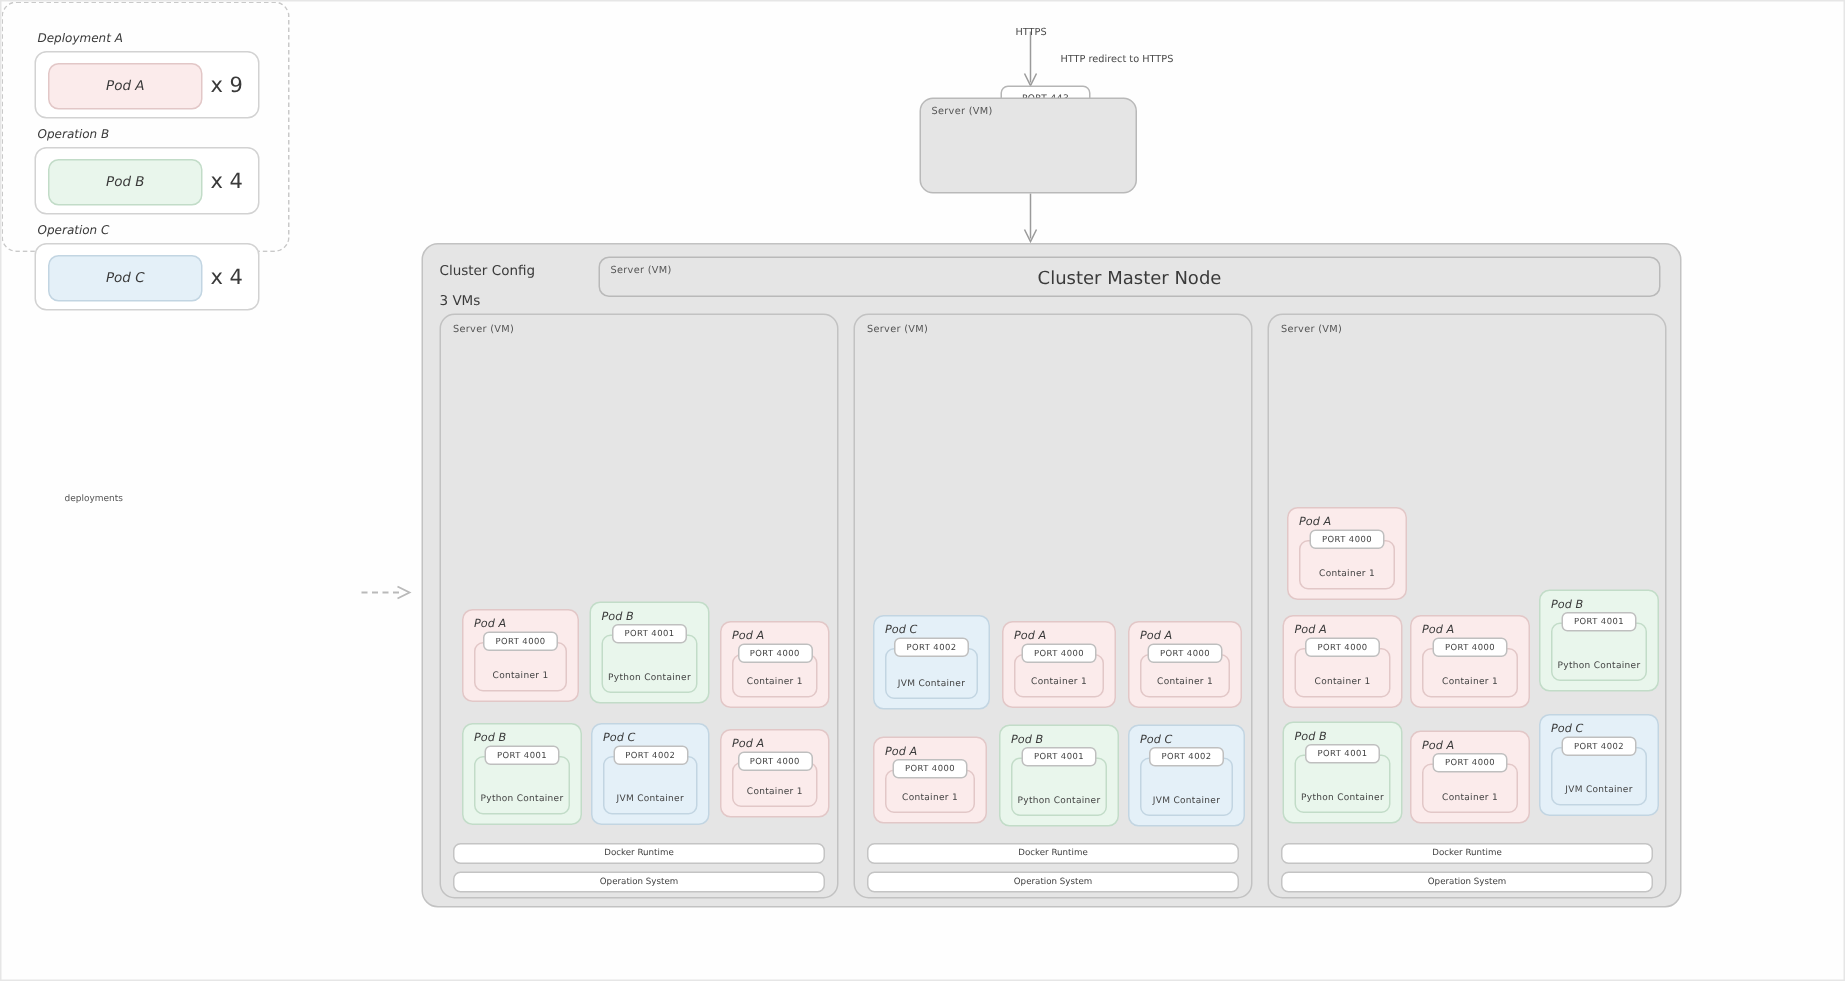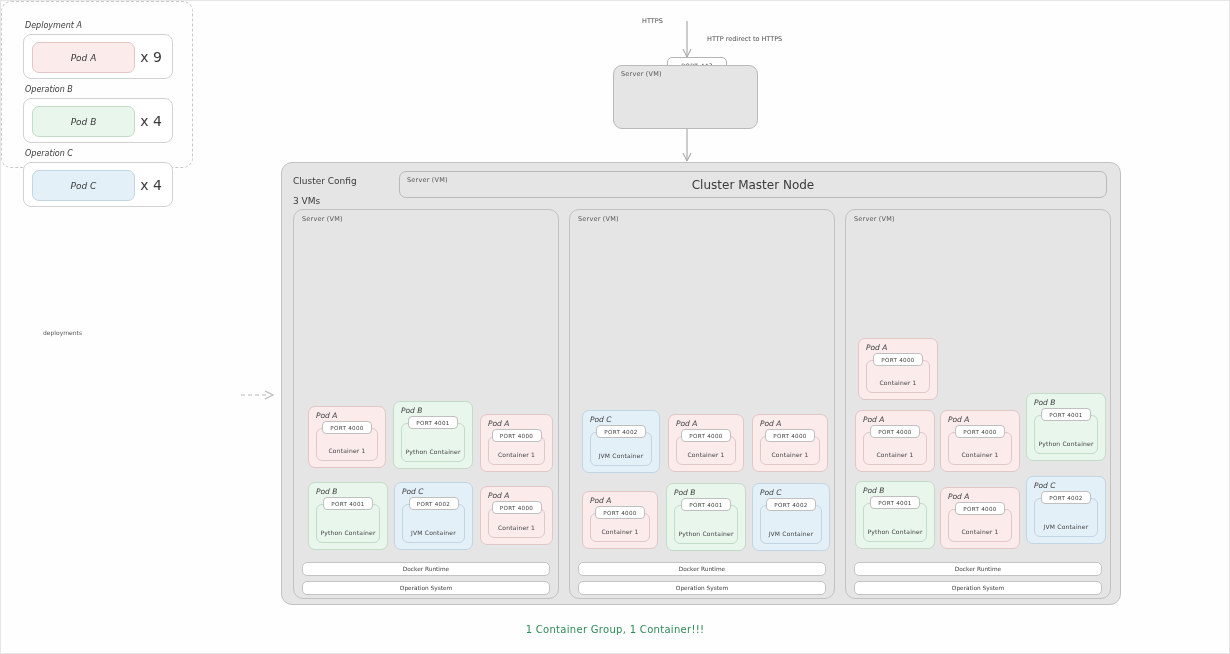--- a/index.html
+++ b/index.html
@@ -29,21 +29,21 @@
   .lbl {
     position: absolute;
     font-size: 6.5px;
     color: #555;
     letter-spacing: .2px;
     white-space: nowrap;
   }
 
   
   #https-label {
-    position: absolute; left: 641px; top: 16px;
+    position: absolute; left: 676px; top: 16px;
     font-size: 6.5px; color: #4a4a4a; text-align: right;
   }
   #redirect-label {
     position: absolute; left: 706px; top: 34px;
     font-size: 6.5px; color: #4a4a4a; white-space: nowrap;
   }
   #port443 {
     position: absolute; left: 666px; top: 56px;
     width: 60px; height: 16px;
     border: 1px solid #b5b5b5; border-radius: 5px; background: #fff;
@@ -348,14 +348,13 @@
         <div class="pod-name">Pod C</div>
         <div class="ctr">
           <span class="ctr-label">JVM Container</span>
         </div>
         <div class="port">PORT 4002</div>
       </div>
       <div class="bar" style="left: 8px; right: 8px; top: 352px;">Docker Runtime</div>
       <div class="bar" style="left: 8px; right: 8px; top: 371px;">Operation System</div>
     </div>
 
-  <div id="footer-note" class="hand" style="color: rgb(46, 139, 87);">1 Container Group, 1 Container!!!</div>
 </div>
 
 </body></html>

